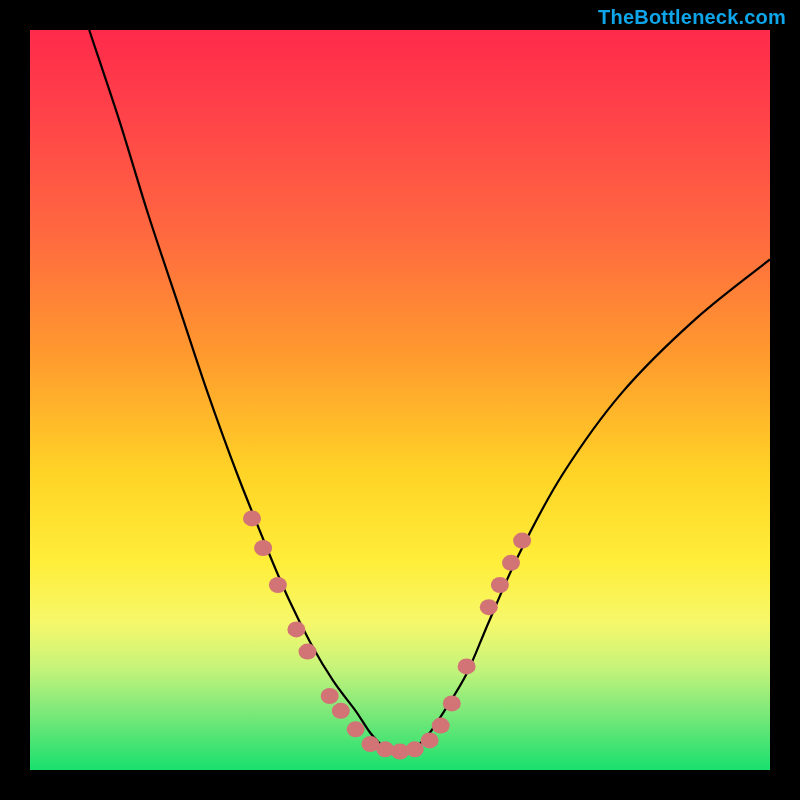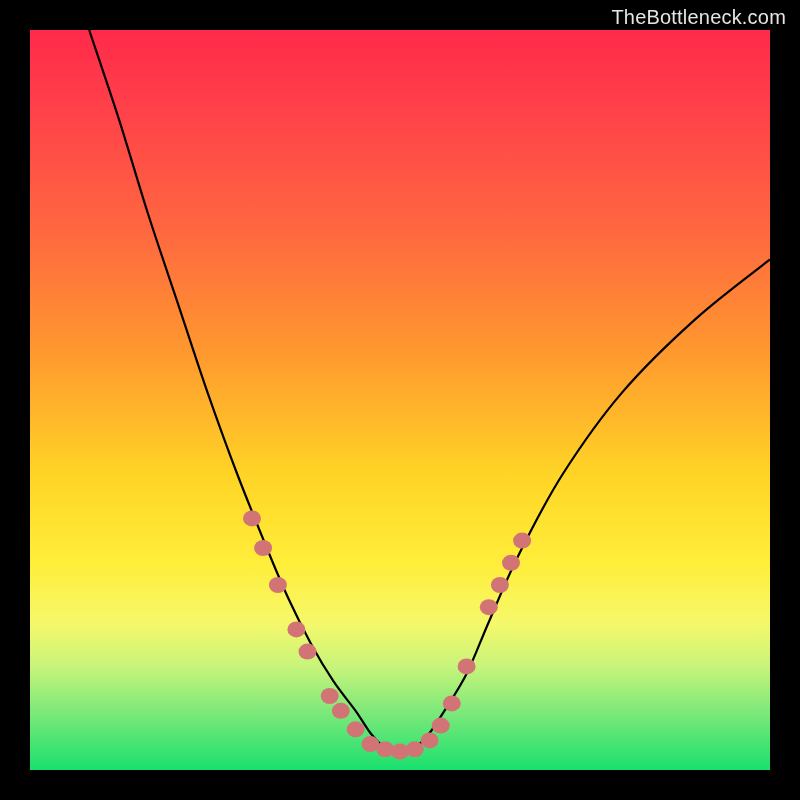--- a/index.html
+++ b/index.html
@@ -34,23 +34,23 @@
       #ffee3a 72%,
       #f6f86a 80%,
       #c8f47a 86%,
       #7fe97a 92%,
       #19e06e 100%);
   }
   .watermark {
     position: absolute;
     top: 6px;
     right: 14px;
-    color: #e5e5e5;
+    color: #0ea5e9;
     font-size: 20px;
-    font-weight: 400;
+    font-weight: 700;
     letter-spacing: 0.2px;
   }
   svg.curve {
     position: absolute;
     left: 0;
     top: 0;
     width: 740px;
     height: 740px;
     pointer-events: none;
   }

